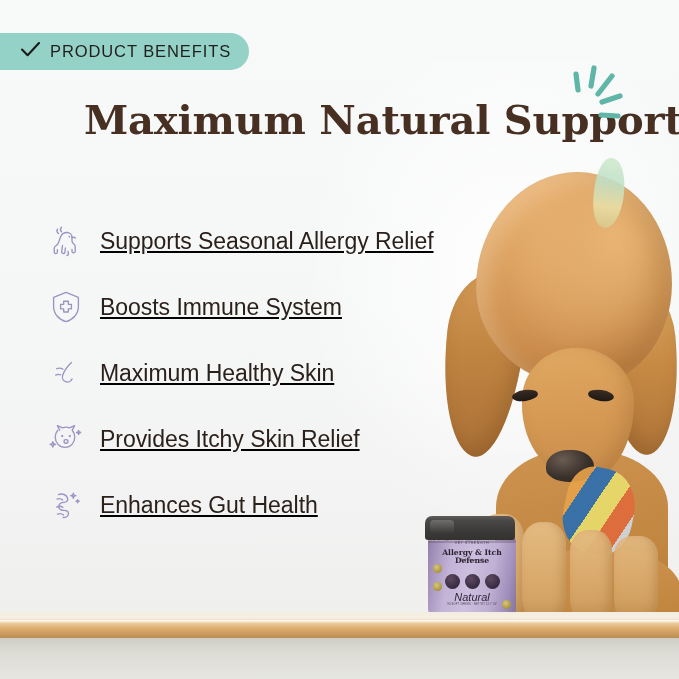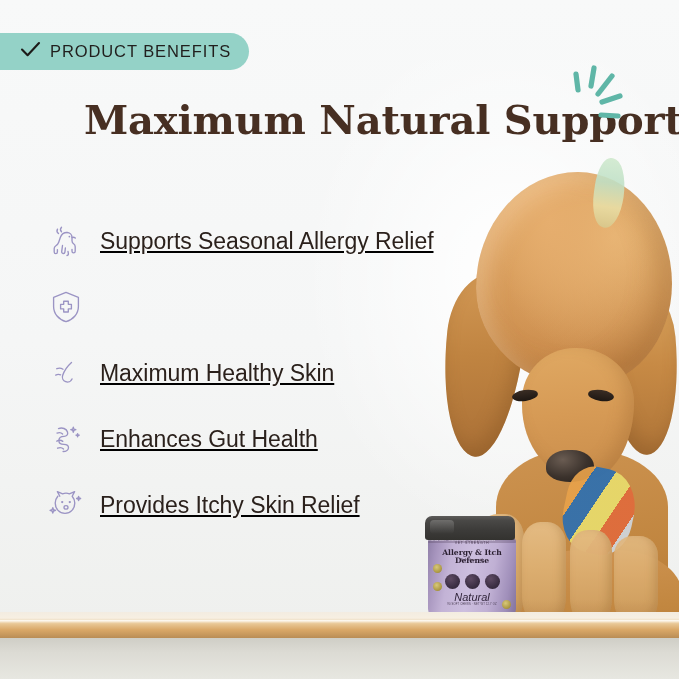--- a/index.html
+++ b/index.html
@@ -484,55 +484,56 @@
       <span class="benefit-text">Supports Seasonal Allergy Relief</span>
     </div>
 
     <div class="benefit-row">
       <span class="benefit-icon">
         <svg width="36" height="36" viewBox="0 0 36 36" fill="none" stroke="#9b94c4" stroke-width="1.35" stroke-linecap="round" stroke-linejoin="round">
           <path d="M18 3.4 5.6 8.3v9.1c0 7.2 5.1 13.2 12.4 15.2 7.3-2 12.4-8 12.4-15.2V8.3L18 3.4z"></path>
           <path d="M15.7 12.2h4.6v3.1h3.1v4.6h-3.1v3.1h-4.6v-3.1h-3.1v-4.6h3.1v-3.1z"></path>
         </svg>
       </span>
+      <span class="benefit-text">Boosts Immune System</span>
     </div>
 
     <div class="benefit-row">
       <span class="benefit-icon">
         <svg width="36" height="36" viewBox="0 0 36 36" fill="none" stroke="#9b94c4" stroke-width="1.35" stroke-linecap="round" stroke-linejoin="round">
           <path d="M23.5 7.5c-4 3.6-7.2 8-8.8 12.8-.9 2.6.4 5.4 3 6.4 2.5.9 5.3-.3 6.3-2.8"></path>
           <path d="M15 14.2c-1.9-1.2-4.2-1.4-6.2-.5"></path>
           <path d="M12.6 19.8c-1.6-.6-3.4-.5-4.9.3"></path>
         </svg>
       </span>
       <span class="benefit-text">Maximum Healthy Skin</span>
+    </div>
+
+    <div class="benefit-row">
+      <span class="benefit-icon">
+        <svg width="36" height="36" viewBox="0 0 36 36" fill="none" stroke="#9b94c4" stroke-width="1.35" stroke-linecap="round" stroke-linejoin="round">
+          <path d="M11.8 9.2 9.4 4.6l5.2 2.2c2.2-.8 4.6-.8 6.8 0l5.2-2.2-2.4 4.6c1.6 1.9 2.6 4.3 2.6 6.9 0 5.7-4.3 10.3-9.8 10.3S7.2 21.8 7.2 16.1c0-2.6 1-5 2.6-6.9"></path>
+          <path d="M14.2 15.1h.02M21.8 15.1h.02" stroke-width="2.3"></path>
+          <path d="M18 18.6c-1.1 0-2 .8-2 1.8s.9 1.8 2 1.8 2-.8 2-1.8-.9-1.8-2-1.8z"></path>
+          <path d="M4.8 20.6l.7 2 2 .7-2 .7-.7 2-.7-2-2-.7 2-.7.7-2z"></path>
+          <path d="M30.6 9.5l.5 1.5 1.5.5-1.5.5-.5 1.5-.5-1.5-1.5-.5 1.5-.5.5-1.5z"></path>
+        </svg>
+      </span>
+      <span class="benefit-text">Provides Itchy Skin Relief</span>
     </div>
 
     <div class="benefit-row">
       <span class="benefit-icon">
         <svg width="36" height="36" viewBox="0 0 36 36" fill="none" stroke="#9b94c4" stroke-width="1.35" stroke-linecap="round" stroke-linejoin="round">
           <path d="M10.5 7.6c3.8-1.6 8 .2 9 3.4.8 2.6-.9 4.4-3.4 4.4-2.9 0-5.2 1.6-5.2 4.1 0 2.4 2.2 3.9 5 3.9 2.6 0 4.6 1.3 4.6 3.3 0 2.2-2.3 3.8-5.4 3.8"></path>
           <path d="M9 12.1c2-.8 4.4-.4 5.6.9"></path>
           <path d="M8.8 20.2c1.9-1.1 4.5-1 6 .2"></path>
           <path d="M9.6 27.2c2-.9 4.6-.5 5.9.8"></path>
           <path d="M25.3 6.2l.6 1.9 1.9.6-1.9.6-.6 1.9-.6-1.9-1.9-.6 1.9-.6.6-1.9z"></path>
           <path d="M29.6 12.6l.4 1.2 1.2.4-1.2.4-.4 1.2-.4-1.2-1.2-.4 1.2-.4.4-1.2z"></path>
         </svg>
       </span>
       <span class="benefit-text">Enhances Gut Health</span>
     </div>
 
-    <div class="benefit-row">
-      <span class="benefit-icon">
-        <svg width="36" height="36" viewBox="0 0 36 36" fill="none" stroke="#9b94c4" stroke-width="1.35" stroke-linecap="round" stroke-linejoin="round">
-          <path d="M11.8 9.2 9.4 4.6l5.2 2.2c2.2-.8 4.6-.8 6.8 0l5.2-2.2-2.4 4.6c1.6 1.9 2.6 4.3 2.6 6.9 0 5.7-4.3 10.3-9.8 10.3S7.2 21.8 7.2 16.1c0-2.6 1-5 2.6-6.9"></path>
-          <path d="M14.2 15.1h.02M21.8 15.1h.02" stroke-width="2.3"></path>
-          <path d="M18 18.6c-1.1 0-2 .8-2 1.8s.9 1.8 2 1.8 2-.8 2-1.8-.9-1.8-2-1.8z"></path>
-          <path d="M4.8 20.6l.7 2 2 .7-2 .7-.7 2-.7-2-2-.7 2-.7.7-2z"></path>
-          <path d="M30.6 9.5l.5 1.5 1.5.5-1.5.5-.5 1.5-.5-1.5-1.5-.5 1.5-.5.5-1.5z"></path>
-        </svg>
-      </span>
-      <span class="benefit-text">Provides Itchy Skin Relief</span>
-    </div>
-
   </div>
 
 </div>
 
 </body></html>

